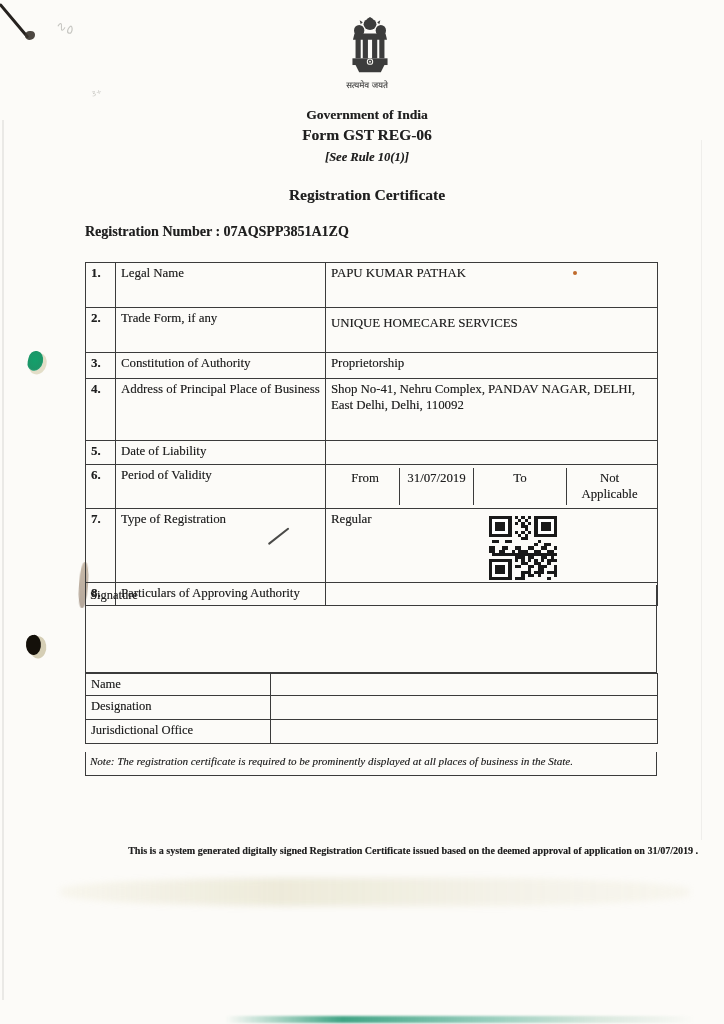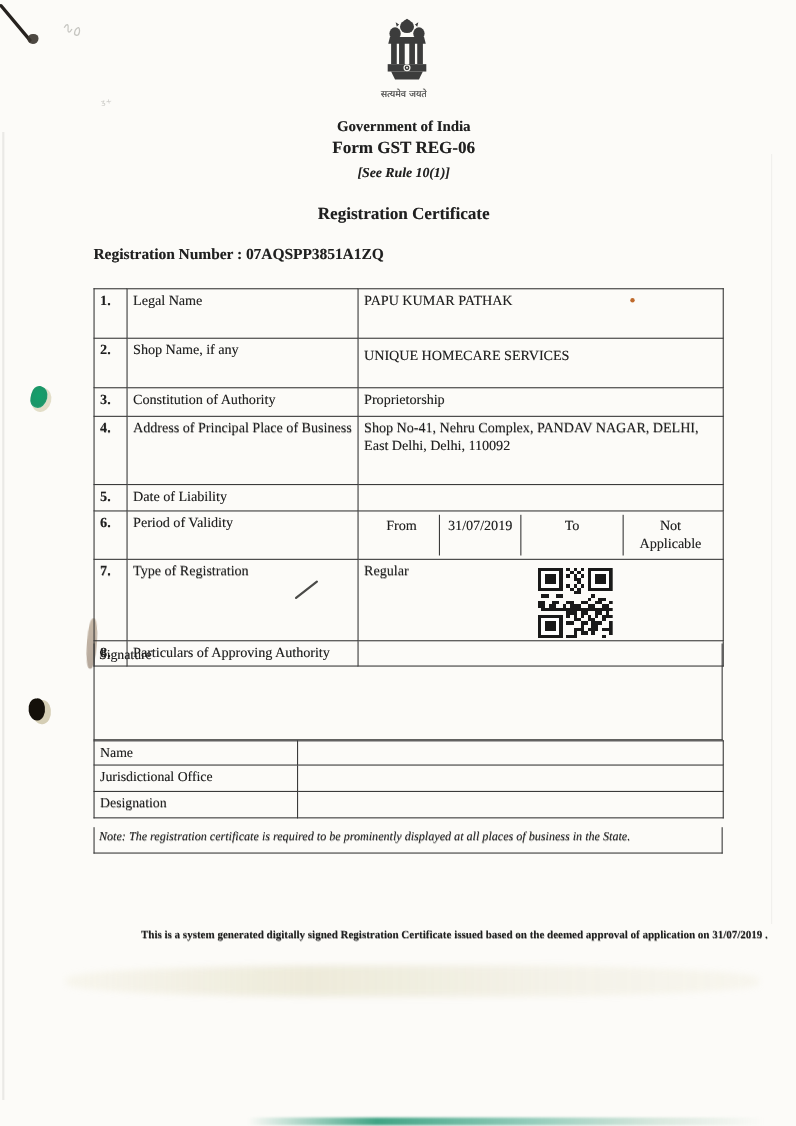--- a/index.html
+++ b/index.html
@@ -146,21 +146,21 @@
         <col style="width:332px">
       </colgroup>
     <tbody>
         <tr style="height:45px">
       <td class="num">1.</td>
       <td class="lbl">Legal Name</td>
       <td>PAPU KUMAR PATHAK</td>
     </tr>
     <tr style="height:45px">
       <td class="num">2.</td>
-      <td class="lbl">Shop Name, if any</td>
+      <td class="lbl">Trade Form, if any</td>
       <td style="padding-top:8px">UNIQUE HOMECARE SERVICES</td>
     </tr>
     <tr style="height:26px">
       <td class="num">3.</td>
       <td class="lbl">Constitution of Authority</td>
       <td>Proprietorship</td>
     </tr>
     <tr style="height:62px">
       <td class="num">4.</td>
       <td class="lbl">Address of Principal Place of Business</td>
@@ -337,25 +337,25 @@
     <colgroup>
         <col style="width:185px">
         <col style="width:387px">
       </colgroup>
     <tbody>
         <tr style="height:16px">
       <td>Name</td>
       <td></td>
     </tr>
     <tr style="height:24px">
+      <td>Designation</td>
+      <td></td>
+    </tr>
+    <tr style="height:24px">
       <td>Jurisdictional Office</td>
-      <td></td>
-    </tr>
-    <tr style="height:24px">
-      <td>Designation</td>
       <td></td>
     </tr>
   </tbody>
     </table>
 
   <div class="abs notebox inkish">
     <span>Note: The registration certificate is required to be prominently displayed at all places of business in the State.</span>
   </div>
 
   <div class="abs bottomline inkish">This is a system generated digitally signed Registration Certificate issued based on the deemed approval of application on 31/07/2019 .</div>

